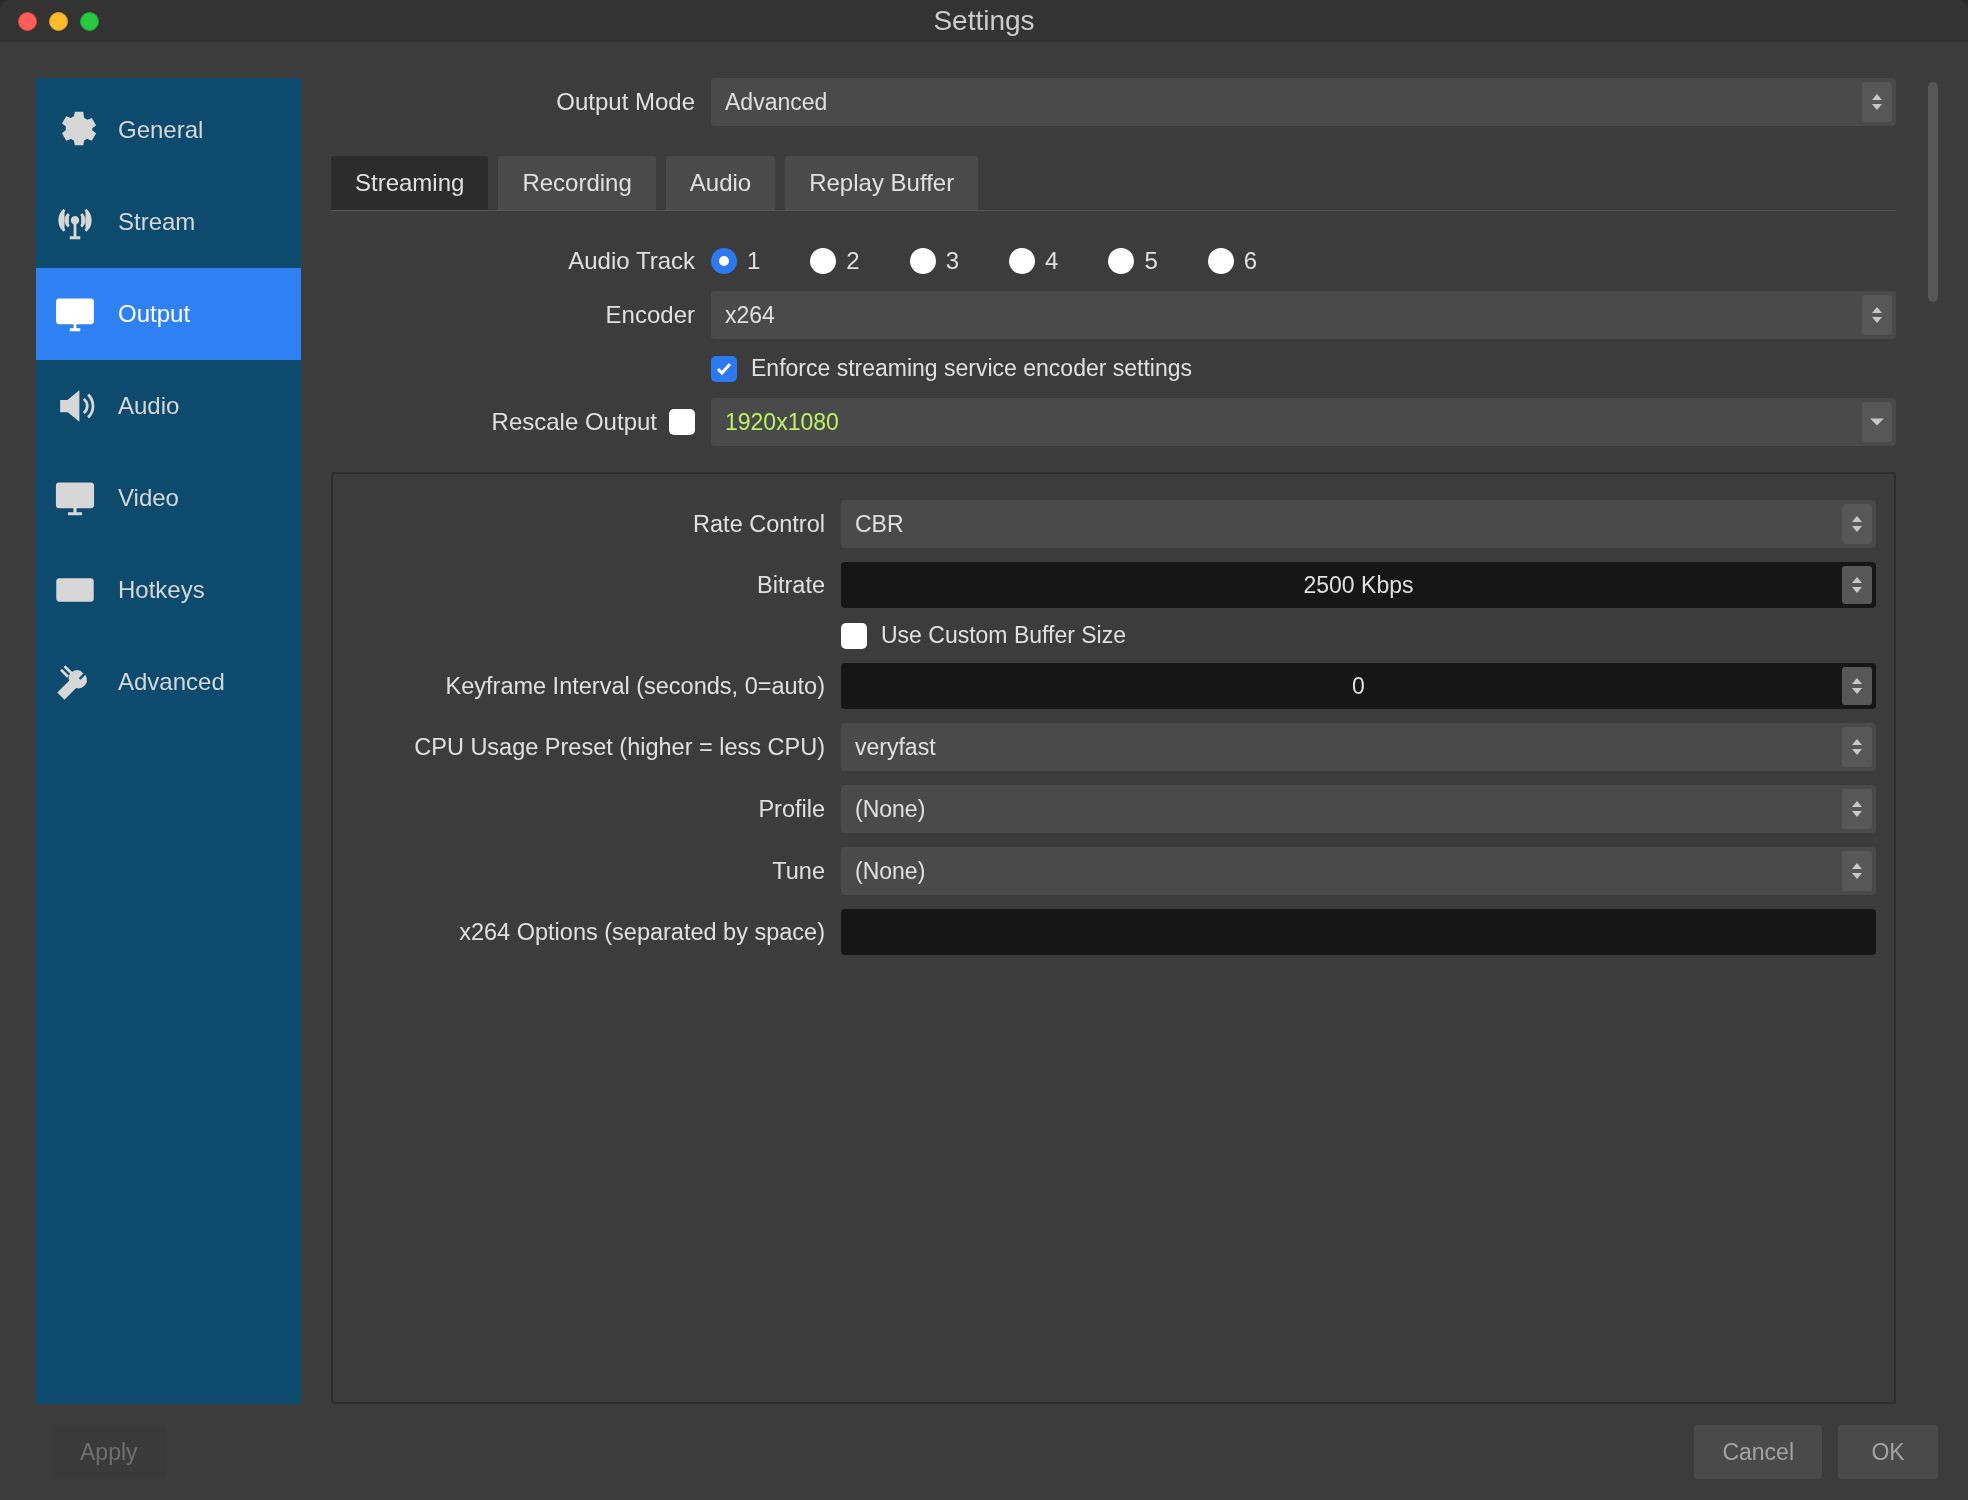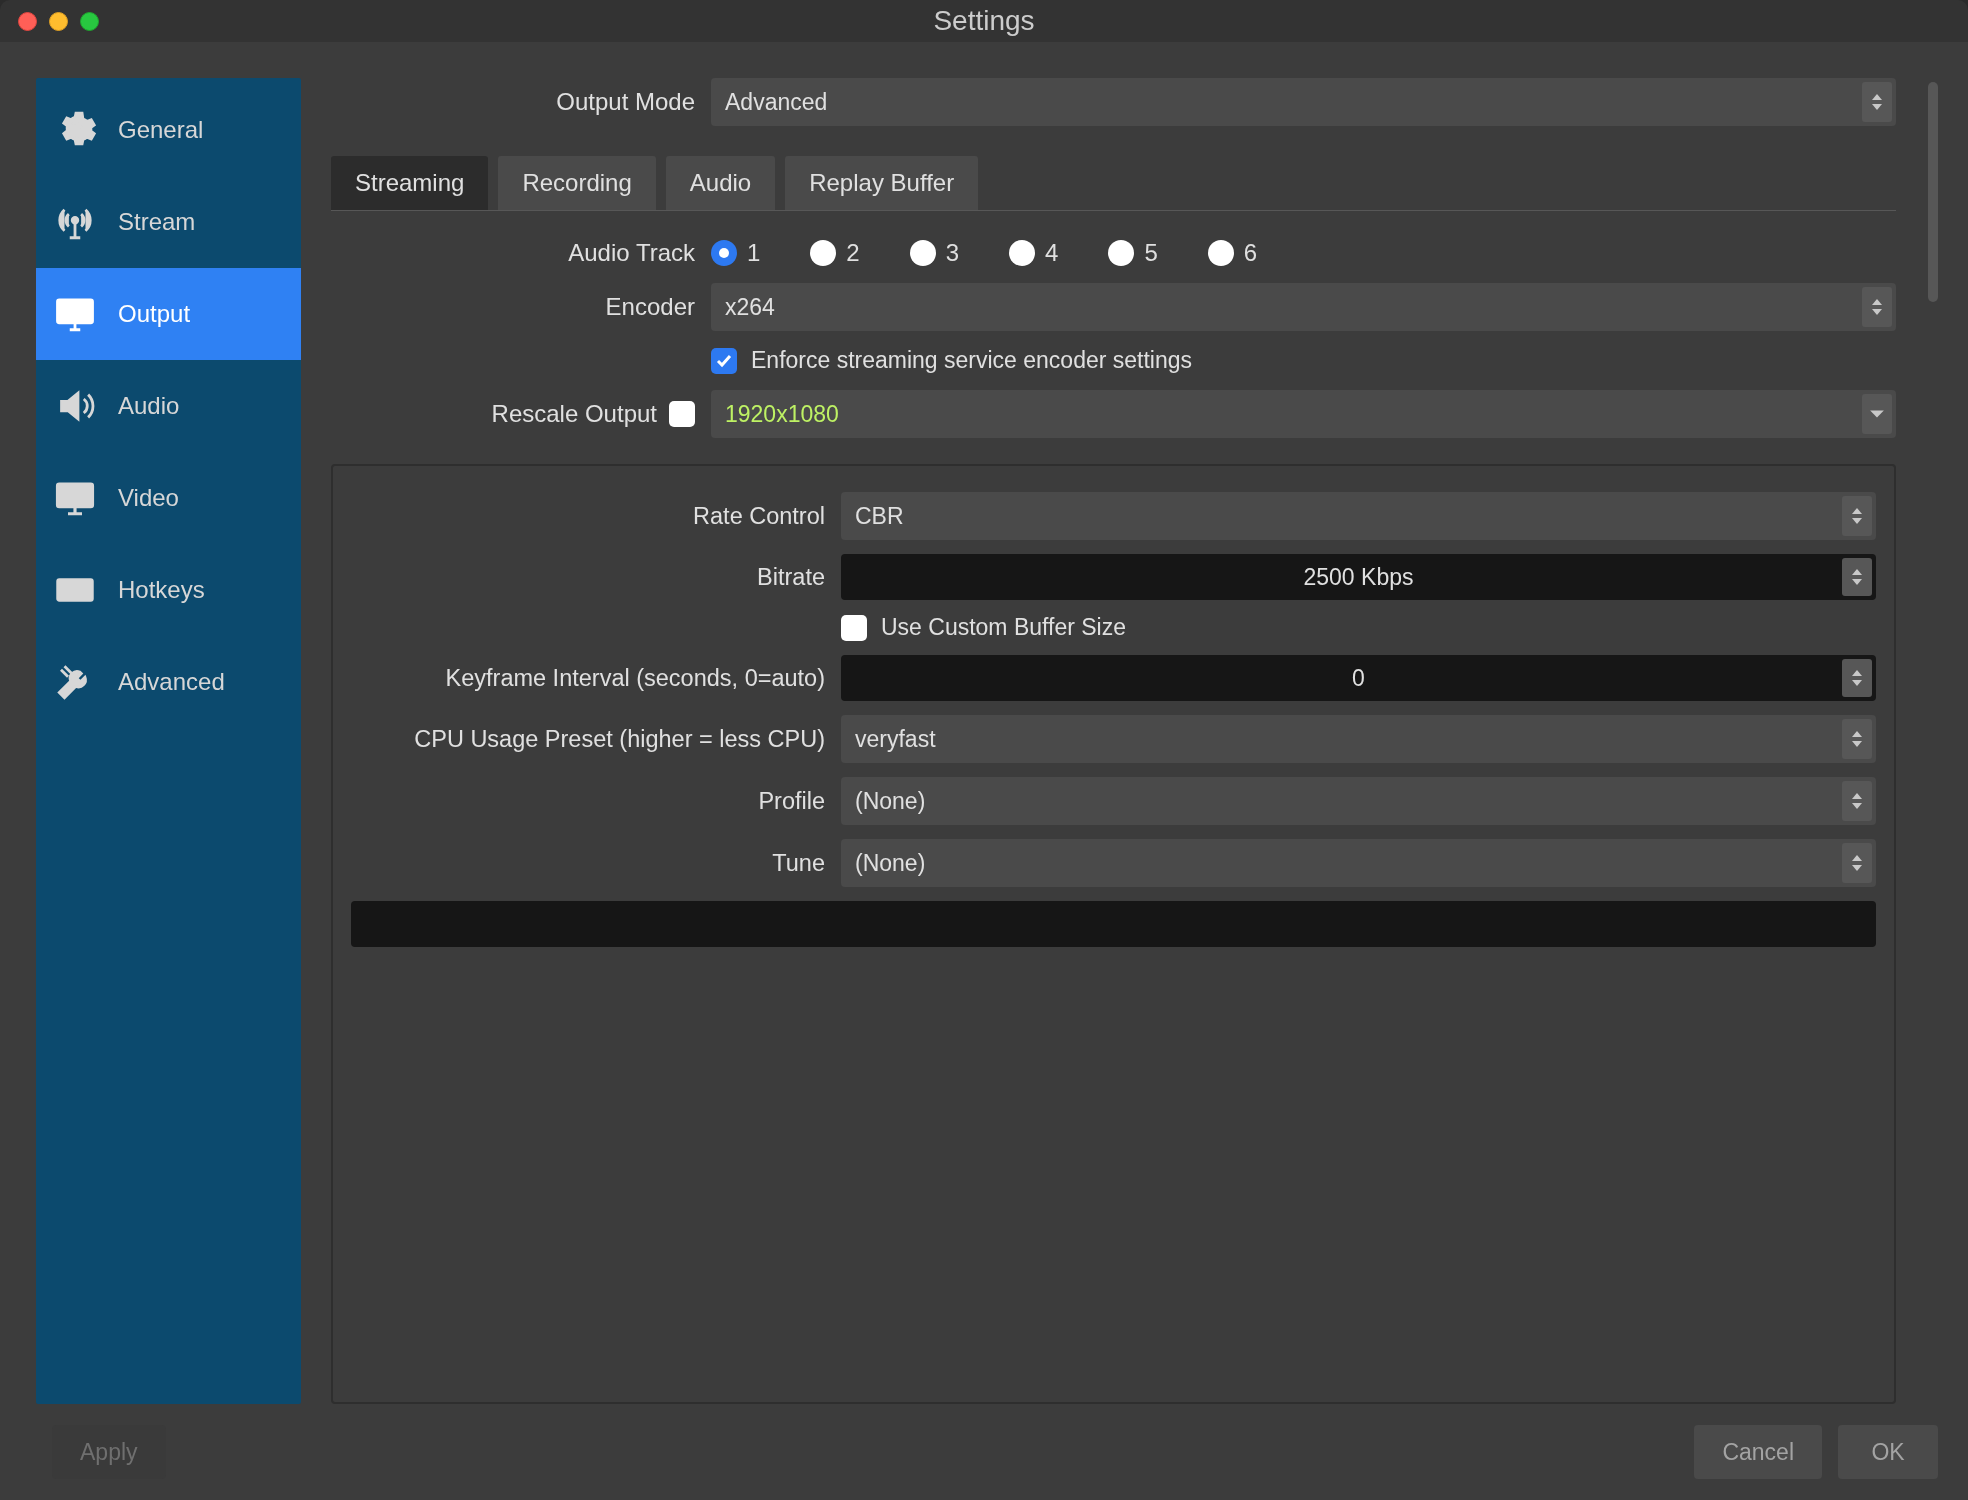--- a/index.html
+++ b/index.html
@@ -198,21 +198,21 @@
   }
   .radio-group { display: flex; align-items: center; gap: 16px; }
   .radio-pair { display: flex; align-items: center; gap: 10px; margin-right: 36px; }
   .radio-pair .rl { font-size: 24px; color: #e0e0e0; }
 
   
   .tabs {
     display: flex;
     border-bottom: 1px solid #575757;
     margin-top: 24px;
-    margin-bottom: 28px;
+    margin-bottom: 36px;
   }
   .tab {
     padding: 13px 24px;
     background: #4a4a4a;
     color: #e0e0e0;
     font-size: 24px;
     margin-right: 10px;
     border-radius: 3px 3px 0 0;
     cursor: pointer;
   }
@@ -556,20 +556,21 @@
                 </svg>
                 <svg viewBox="0 0 12 8">
                   <path d="M1 1l5 6 5-6z"></path>
                 </svg>
               </div>
           </div>
         </div>
       </div>
 
       <div class="row">
+        <div class="label">x264 Options (separated by space)</div>
         <div class="control">
           <div class="textinput">
             <span></span>
           </div>
         </div>
       </div>
 
     </div>
 
   </div>

